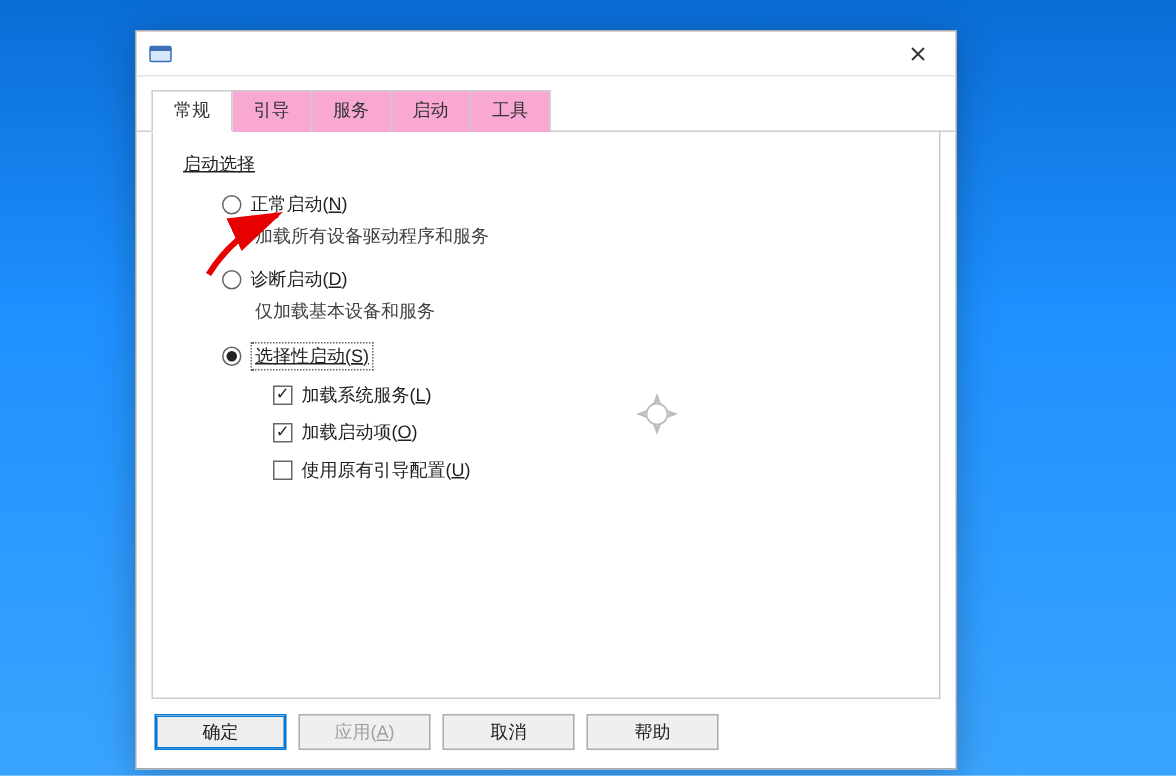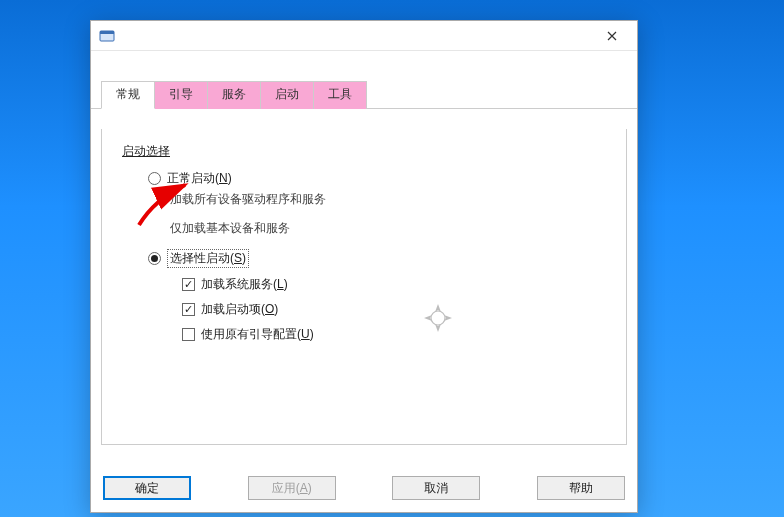--- a/index.html
+++ b/index.html
@@ -12,21 +12,21 @@
       position: relative;
     }
     
     .window {
       position: absolute;
       left: 90px; top: 20px;
       width: 548px; height: 493px;
       background: #ffffff;
       border: 1px solid #aaaaaa;
       box-shadow: 0 4px 24px rgba(0,0,0,0.25);
-      display: flex; flex-direction: column; gap: 21px;
+      display: flex; flex-direction: column;
     }
     
     .titlebar {
       height: 30px;
       display: flex; align-items: center;
       padding: 0 2px 0 8px;
       border-bottom: 1px solid #e6e6e6;
     }
     .titlebar .app-icon {
       width: 16px; height: 16px;
@@ -83,21 +83,21 @@
     
     .group-title { color: #222; margin-bottom: 6px; text-decoration: underline; }
     .radio-row { display: flex; align-items: center; margin: 10px 0 4px 26px; cursor: pointer; }
     .radio {
       width: 13px; height: 13px; border: 1px solid #666; border-radius: 50%;
       margin-right: 6px; display: inline-flex; align-items: center; justify-content: center;
       background: #fff;
     }
     .radio.checked::after { content: ""; width: 7px; height: 7px; border-radius: 50%; background: #222; }
     .radio-label { color: #222; }
-    .radio-row.selected .radio-label { border: 1px dotted #666; padding: 0 2px; }
+    .radio-row.selected .radio-label { border: 1px dotted #666; padding: 0 2px; text-decoration: underline; }
     
     .sub-text { margin: 2px 0 12px 48px; color: #404040; }
     
     .cb-row { display: flex; align-items: center; margin: 8px 0 8px 60px; cursor: pointer; }
     .cb {
       width: 13px; height: 13px; border: 1px solid #666; margin-right: 6px;
       display: inline-flex; align-items: center; justify-content: center;
       background: #fff;
     }
     .cb.checked::after { content: "✓"; font-size: 11px; line-height: 1; color: #222; }
@@ -105,21 +105,21 @@
     
     .compass {
       position: absolute;
       left: 322px; top: 175px;
       width: 28px; height: 28px;
       opacity: 0.55;
     }
     .compass svg { width: 28px; height: 28px; }
     
     .button-row {
-      display: flex; justify-content: space-between;
+      display: flex; justify-content: flex-start;
       padding: 10px 12px 12px;
       gap: 8px;
     }
     .btn {
       width: 88px; height: 24px;
       border: 1px solid #adadad;
       background: #efefef;
       color: #222;
       display: inline-flex; align-items: center; justify-content: center;
       cursor: pointer;
@@ -168,20 +168,24 @@
 
     <div class="tab-panel">
       <div class="group-title">启动选择</div>
 
       <div class="radio-row">
         <span class="radio"></span>
         <span class="radio-label"><span>正常启动(</span><span class="ul">N</span><span>)</span></span>
       </div>
       <div class="sub-text">加载所有设备驱动程序和服务</div>
 
+      <div class="radio-row">
+        <span class="radio"></span>
+        <span class="radio-label"><span>诊断启动(</span><span class="ul">D</span><span>)</span></span>
+      </div>
       <div class="sub-text">仅加载基本设备和服务</div>
 
       <div class="radio-row selected">
         <span class="radio checked"></span>
         <span class="radio-label"><span>选择性启动(</span><span class="ul">S</span><span>)</span></span>
       </div>
 
       <div class="cb-row">
         <span class="cb checked"></span>
         <span class="cb-label"><span>加载系统服务(</span><span class="ul">L</span><span>)</span></span>

